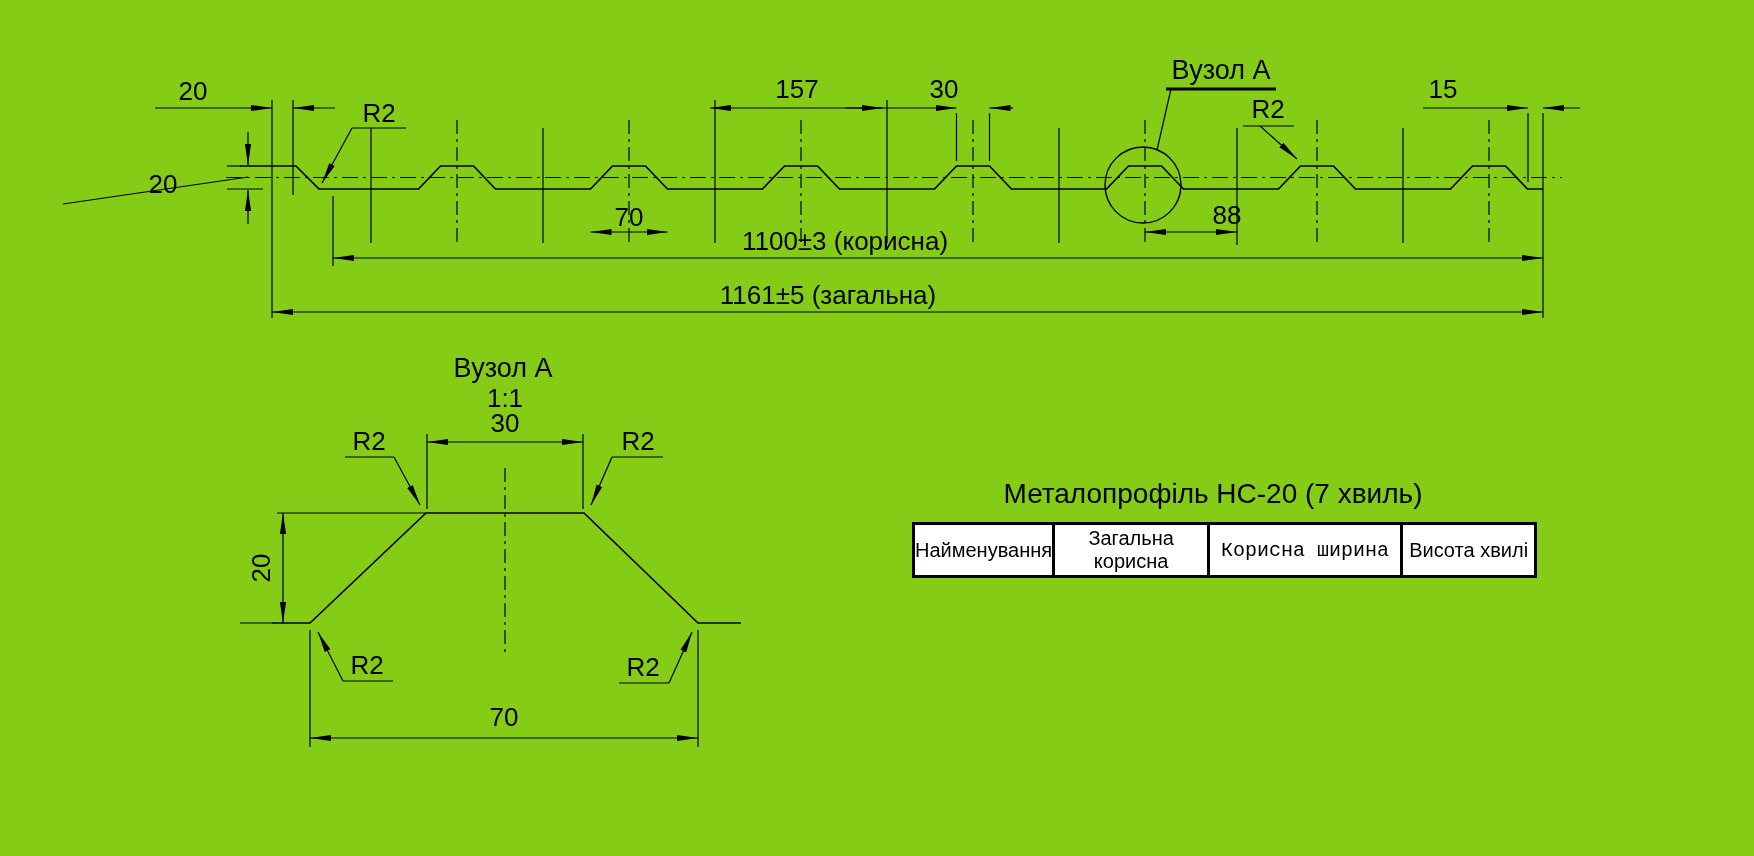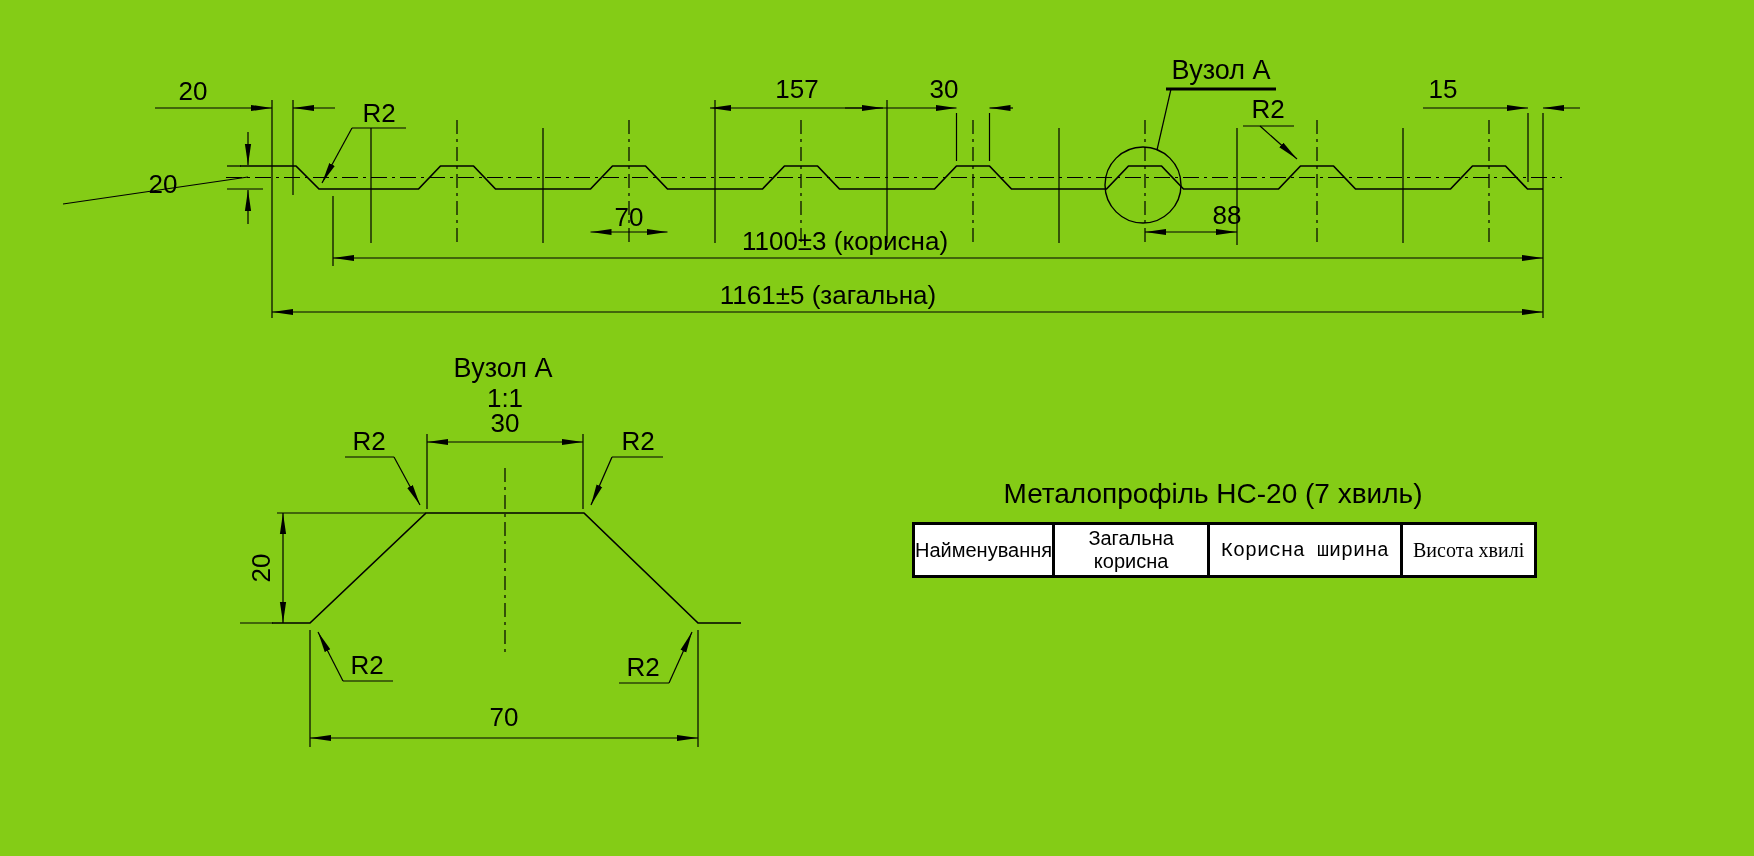--- a/index.html
+++ b/index.html
@@ -8,21 +8,21 @@
   svg text{font-family:"Liberation Sans",sans-serif;fill:#000;}
   .dimtxt{font-size:26px;}
   .bigtxt{font-size:27px;}
   
   #spec-title{position:absolute;left:883px;top:478px;width:660px;text-align:center;
               font-size:28px;color:#000;}
   #spec-table{position:absolute;left:912px;top:514px;border-collapse:collapse;table-layout:fixed;margin-top:8px;}
   #spec-table td{border:3px solid #000;text-align:center;font-size:20px;color:#000;
                  padding:0;height:50px;background:#fff;}
   #spec-table tr.datarow td{height:53px;font-size:19px;}
-  .c1{width:132px;} .c2{width:152px;} .c3{width:190px;font-family:Liberation Mono, monospace;} .c4{width:131px;font-family:Liberation Serif, serif;}
+  .c1{width:132px;} .c2{width:152px;} .c3{width:190px;font-family:Liberation Mono, monospace;} .c4{width:131px;}
 </style>
 </head>
 <body>
 
 <div id="stage">
 
 <svg width="1754" height="856" viewBox="0 0 1754 856">
   <defs>
     <marker id="arr" viewBox="0 0 21 8" refX="21" refY="4" markerWidth="21" markerHeight="8" markerUnits="userSpaceOnUse" orient="auto-start-reverse">
       <path d="M0,0.9 L21,4 L0,7.1 Z" fill="#000"></path>

